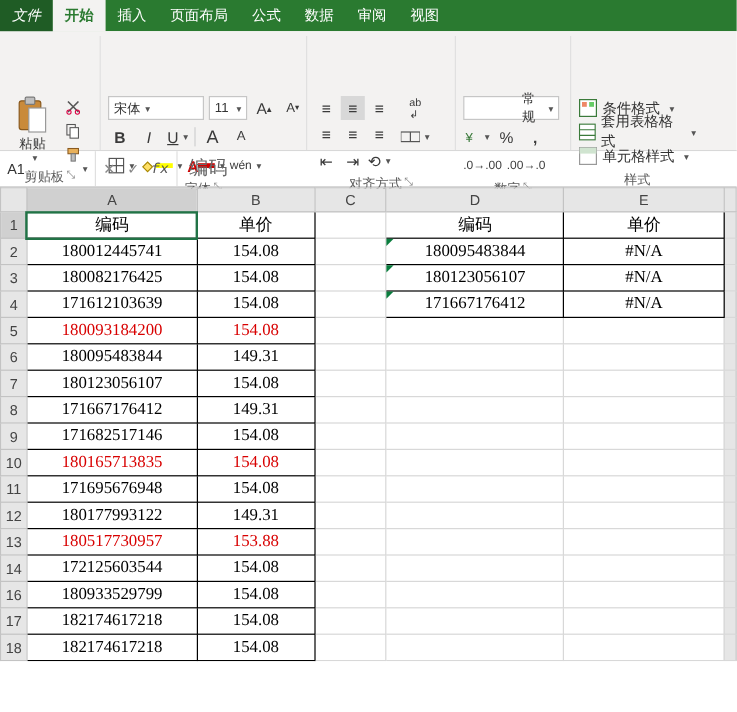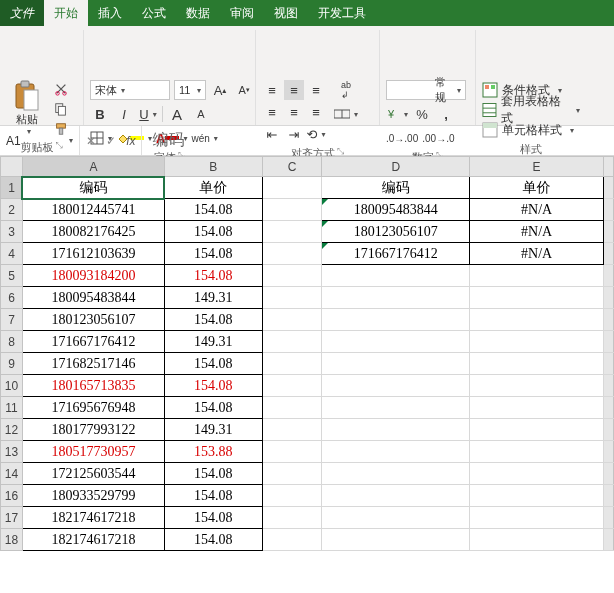--- a/index.html
+++ b/index.html
@@ -1,20 +1,20 @@
 <!DOCTYPE html>
 <html><head>
 <meta charset="utf-8">
 <style>
 * { box-sizing: border-box; margin: 0; padding: 0; font-family: "Microsoft YaHei", SimSun, sans-serif; }
 body { background: #fff; font-size: 12px; color: #333; width: 614px; }
 
 .tabbar { background: #2a7a30; display: flex; height: 26px; align-items: stretch; color: #fff; }
 .tab { padding: 0 10px; display: flex; align-items: center; font-size: 12px; cursor: pointer; }
-.tab.active { background: #f3f2f1; color: #2a7a30; font-weight: 400; }
+.tab.active { background: #f3f2f1; color: #2a7a30; font-weight: 700; }
 .tab:first-child { background: #1f5c25; font-style: italic; }
 .tell-me { display: flex; align-items: center; margin-left: auto; padding: 0 6px; }
 .bulb { width: 14px; height: 14px; background: #f6c344; border-radius: 50% 50% 50% 0; margin-right: 4px; }
 
 .ribbon { background: #f3f2f1; border-bottom: 1px solid #d8d8d8; display: flex; padding: 4px 0 0 0; height: 100px; }
 .group { border-right: 1px solid #e0e0e0; display: flex; flex-direction: column; padding: 2px 6px 0 6px; }
 .group-body { flex: 1; display: flex; align-items: flex-start; margin-top: 48px; }
 .group-label { text-align: right; font-size: 11px; color: #5b5b5b; padding: 2px 0; display: flex; justify-content: center; gap: 2px; }
 .lau { font-size: 9px; color: #888; cursor: pointer; }
 
@@ -33,21 +33,21 @@
 
 .align-grid { display: grid; grid-template-columns: repeat(3, 20px); grid-auto-rows: 20px; gap: 2px; }
 .align-col2 { display: flex; flex-direction: column; gap: 4px; margin-left: 6px; }
 .num-dd { width: 80px; justify-content: space-between; padding-left: 48px; }
 .style-item { display: flex; align-items: center; gap: 4px; height: 20px; cursor: pointer; }
 .style-icon { width: 16px; height: 16px; }
 
 .namebox-row { display: flex; align-items: center; border-bottom: 1px solid #d8d8d8; height: 30px; background: #fff; }
 .namebox { width: 80px; border-right: 1px solid #e0e0e0; padding: 0 6px; height: 100%; display: flex; align-items: center; justify-content: space-between; }
 .fx-btns { display: flex; border-right: 1px solid #e0e0e0; height: 100%; align-items: center; padding: 0 6px; gap: 10px; color: #888; }
-.fx-btns .fx { font-style: italic; font-family: Liberation Sans, sans-serif; color: #555; }
+.fx-btns .fx { font-style: italic; font-family: Liberation Mono, monospace; color: #555; }
 .formula-input { flex: 1; padding: 0 10px; font-size: 16px; color: #666; font-family: SimSun, serif; }
 
 .sheet { position: relative; }
 table { border-collapse: collapse; table-layout: fixed; }
 .colhead th, .rowhead { background: #e6e6e6; border: 1px solid #c3c3c3; font-weight: normal; color: #444; font-size: 12px; text-align: center; }
 .colhead th { height: 20px; }
 .rowhead { width: 22px; }
 td { border: 1px solid #d8d8d8; height: 22px; text-align: center; font-size: 14px; font-family: SimSun, serif; color: #000; padding: 0 4px; white-space: nowrap; }
 td.dborder { border: 1px solid #000; }
 td.redtxt { color: #d80000; }
@@ -57,25 +57,25 @@
 .err-mark::before { content: ""; position: absolute; top: 0; left: 0; border-top: 6px solid #0a7d3e; border-right: 6px solid transparent; }
 .selhead { background: #d0d0d0 !important; }
 </style>
 </head>
 <body>
 
 <div class="tabbar">
   <div class="tab">文件</div>
   <div class="tab active">开始</div>
   <div class="tab">插入</div>
+  <div class="tab">页面布局</div>
   <div class="tab">公式</div>
   <div class="tab">数据</div>
   <div class="tab">审阅</div>
   <div class="tab">视图</div>
-  <div class="tab">开发工具</div>
 </div>
 
 <div class="ribbon">
 
   <div class="group" style="width:84px">
     <div class="group-body">
       <div class="paste-big">
         <svg width="28" height="32" viewBox="0 0 28 32">
             <rect x="3" y="4" width="18" height="24" rx="2" fill="#c98a3a" stroke="#8a5a1f"></rect>
             <rect x="8" y="1" width="8" height="6" rx="1" fill="#bfbfbf" stroke="#7a7a7a"></rect>

